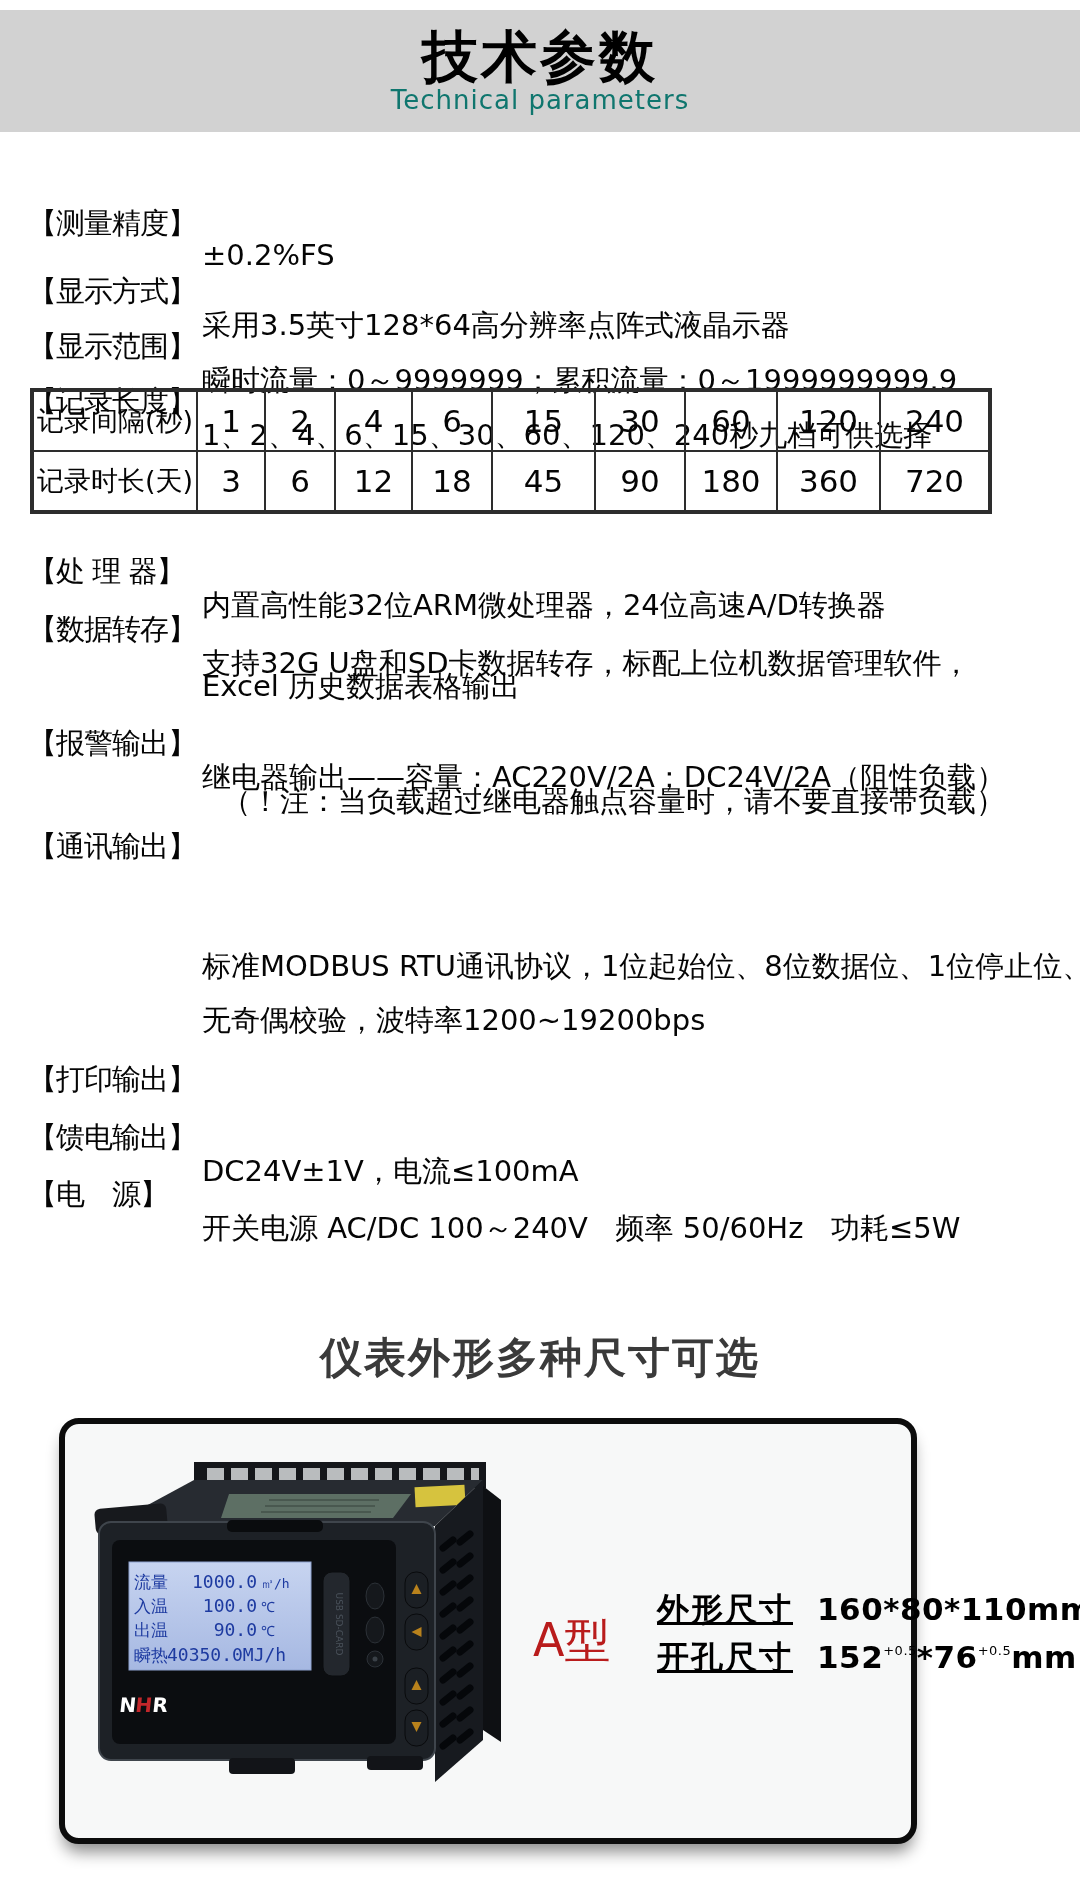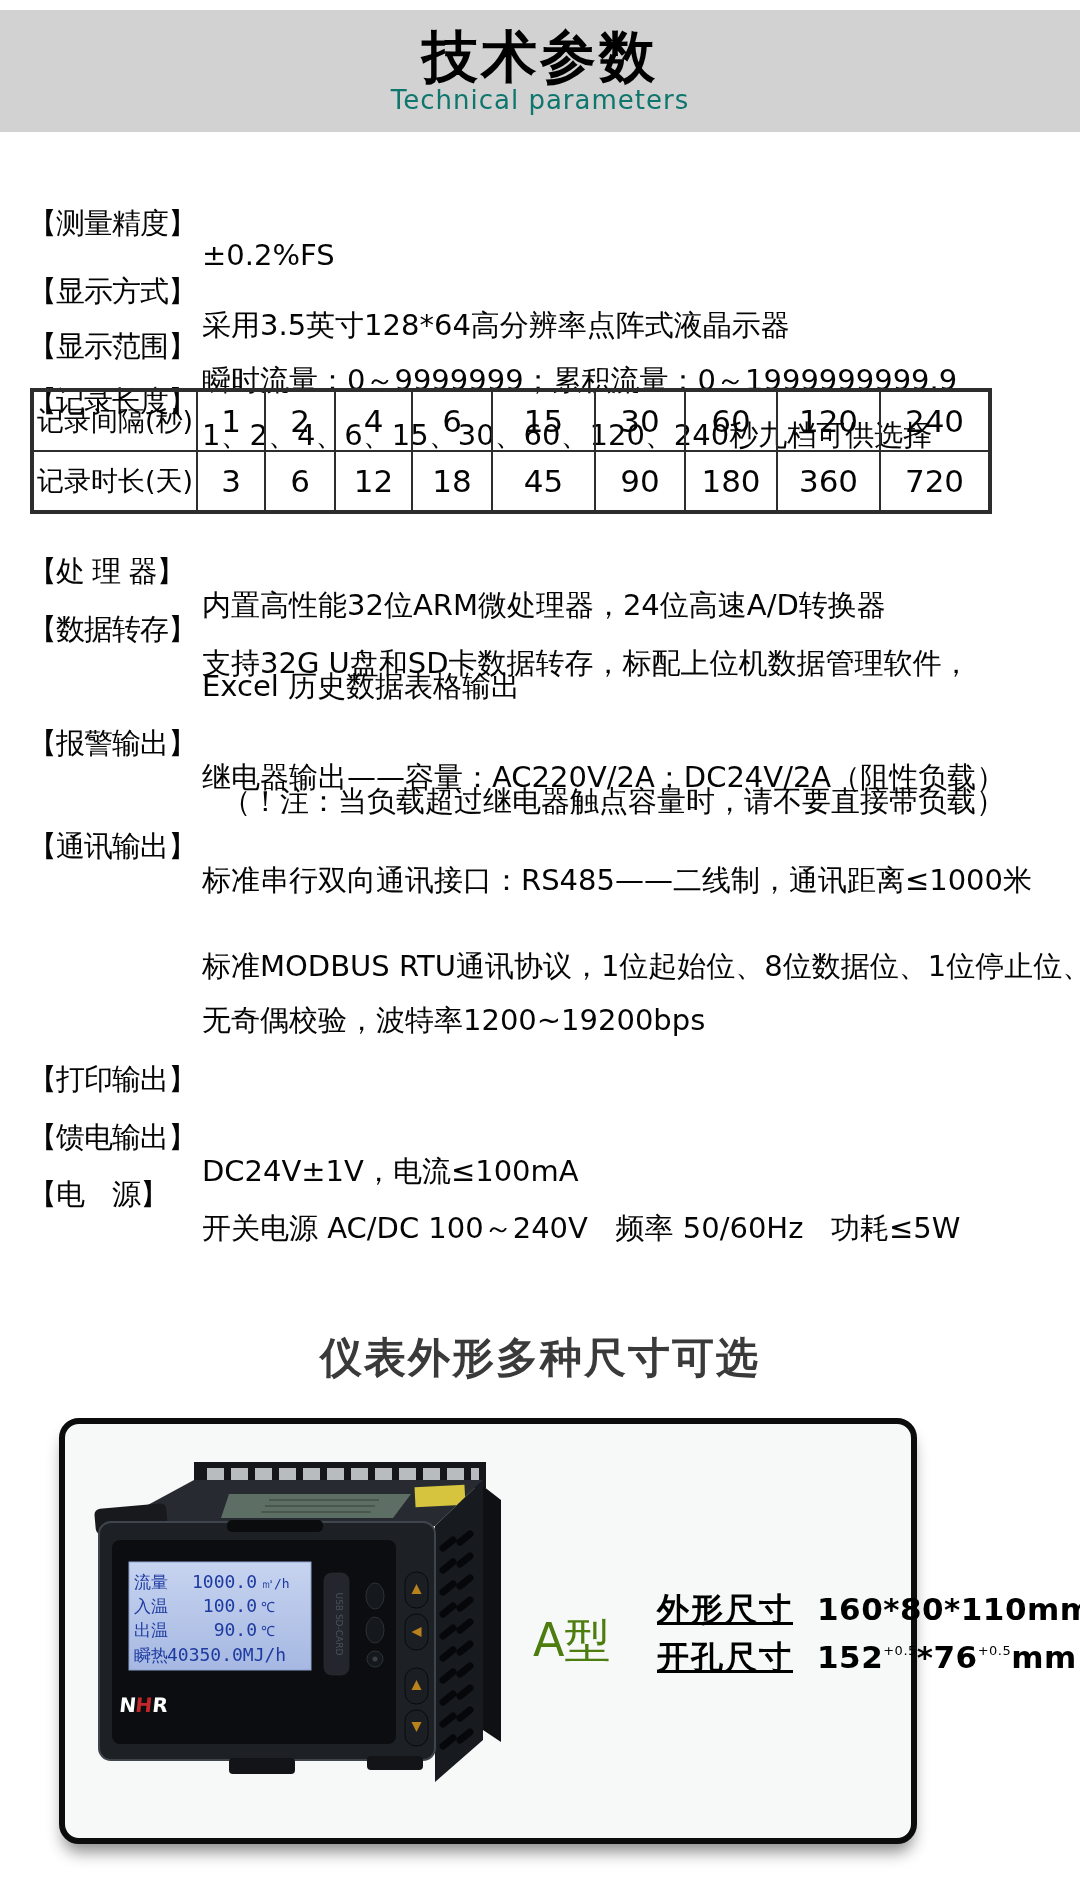--- a/index.html
+++ b/index.html
@@ -29,21 +29,21 @@
 
   
   .size-heading{position:absolute;left:0;top:1330px;width:1080px;text-align:center;
                 font-size:42px;font-weight:600;color:#3a3a3a;letter-spacing:2px;}
 
   
   .model-box{position:absolute;left:59px;top:1418px;width:858px;height:426px;background:#f7f8f8;
              border:6px solid #0c0c0c;border-radius:20px;box-sizing:border-box;
              box-shadow:0 12px 16px -4px rgba(0,0,0,0.45);}
   .device{position:absolute;left:14px;top:20px;width:430px;height:350px;}
-  .model-label{position:absolute;left:468px;top:186px;font-size:46px;color:#4d7c0f;}
+  .model-label{position:absolute;left:468px;top:186px;font-size:46px;color:#b91c1c;}
   .dim-row{position:absolute;left:592px;display:flex;align-items:baseline;gap:24px;white-space:nowrap;}
   .dim-row .dim-name{font-size:32px;font-weight:bold;color:#000;letter-spacing:2px;text-decoration:underline;}
   .dim-row .dim-value{font-size:31px;font-weight:bold;color:#000;letter-spacing:0.5px;}
   .dim1{top:164px;}
   .dim2{top:212px;}
   .dim-value sup{font-size:13px;position:relative;top:-2px;font-weight:normal;}
 
   .lcd-txt{font-family:"DejaVu Sans Mono","Liberation Mono",monospace;fill:#1d3aa0;}
 </style>
 </head>
@@ -127,21 +127,20 @@
   </div>
   <div class="spec" style="top:690px">
     <span class="lab">【报警输出】</span>
     <span class="txt">继电器输出——容量：AC220V/2A；DC24V/2A（阻性负载）</span>
   </div>
   <div class="spec note" style="top:748px">
     <span class="txt">（！注：当负载超过继电器触点容量时，请不要直接带负载）</span>
   </div>
   <div class="spec" style="top:793px">
     <span class="lab">【通讯输出】</span>
-    <span class="txt">标准串行双向通讯接口：RS485——二线制，通讯距离≤1000米</span>
   </div>
   <div class="spec cont" style="top:913px">
     <span class="txt">标准MODBUS RTU通讯协议，1位起始位、8位数据位、1位停止位、</span>
   </div>
   <div class="spec cont" style="top:967px">
     <span class="txt">无奇偶校验，波特率1200~19200bps</span>
   </div>
   <div class="spec" style="top:1026px">
     <span class="lab">【打印输出】</span>
   </div>

